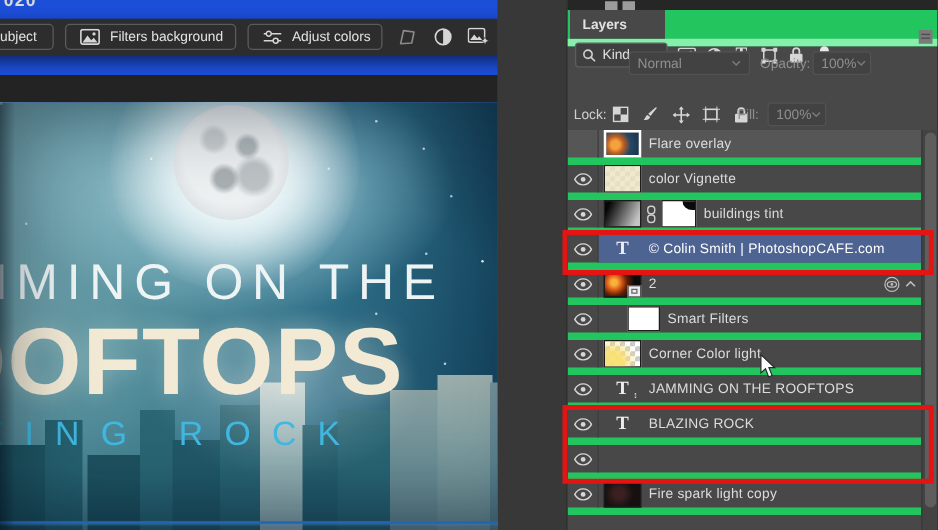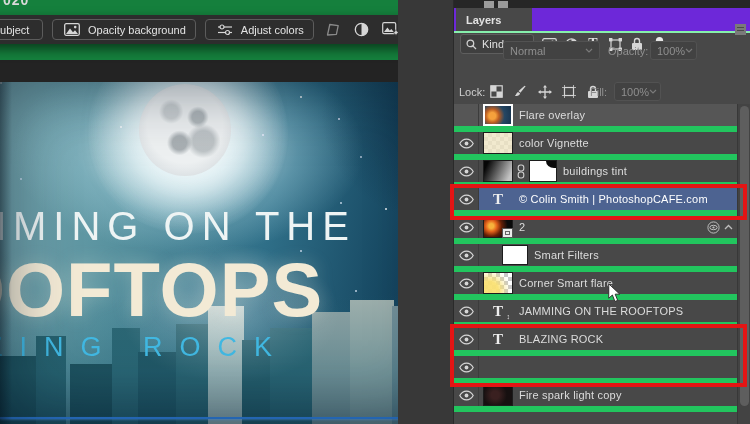--- a/index.html
+++ b/index.html
@@ -1,20 +1,20 @@
 <!DOCTYPE html>
 <html><head>
 <meta charset="utf-8">
 <style>
   html,body{margin:0;padding:0;background:#1e1e1e;}
   .stage{position:relative;width:750px;height:424px;overflow:hidden;background:#383838;
          font-family:"Liberation Sans",sans-serif;-webkit-font-smoothing:antialiased;}
 
   
-  .left-area{position:absolute;left:0;top:0;width:398px;height:424px;background:#15803d;overflow:hidden;}
+  .left-area{position:absolute;left:0;top:0;width:398px;height:424px;background:#1d4ed8;overflow:hidden;}
   .partial-top{position:absolute;left:3px;top:-8px;font-size:14px;font-weight:bold;color:#d9d9d9;letter-spacing:1px;}
   .pasteboard{position:absolute;left:0;top:60px;width:453px;height:22px;background:#232323;}
   .rgap{position:absolute;left:446px;top:82px;width:7px;height:342px;background:#262626;}
 
   
   .taskbar{position:absolute;left:-30px;top:15px;height:29px;background:#2d2d2d;border-radius:8px;
            display:flex;align-items:center;gap:9px;padding:0 11px;box-shadow:0 5px 12px rgba(0,0,0,.55);z-index:10;}
   .tb-btn{height:21px;border:1px solid #5c5c5c;border-radius:4px;background:transparent;color:#e3e3e3;
           font-size:11px;font-family:"Liberation Sans",sans-serif;display:flex;align-items:center;gap:6px;padding:0 9px;white-space:nowrap;}
   .tb-btn.cut{width:62px;justify-content:center;}
@@ -71,21 +71,21 @@
   .vignette{position:absolute;inset:0;z-index:6;pointer-events:none;
             box-shadow:inset 0 0 70px rgba(0,18,35,.55);
             background:radial-gradient(ellipse 40% 45% at 100% 10%, rgba(5,25,45,.5), transparent 70%);}
 
   
   .panel{position:absolute;left:453px;top:0;width:297px;height:424px;background:#484848;color:#dcdcdc;
          font-size:11px;border-left:1px solid #2a2a2a;overflow:hidden;}
   .dock{position:absolute;left:0;top:0;width:100%;height:8px;background:#262626;}
   .dock b{position:absolute;top:1px;width:10px;height:7px;background:#9b9b9b;}
   .dock b.s1{left:30px;} .dock b.s2{left:44px;}
-  .tabwell{position:absolute;left:0;top:8px;width:100%;height:23px;background:#6d28d9;border-bottom:2px solid #86efac;}
+  .tabwell{position:absolute;left:0;top:8px;width:100%;height:23px;background:#22c55e;border-bottom:6px solid #86efac;}
   .tab{position:absolute;left:2px;top:0;width:76px;height:23px;background:#484848;display:flex;align-items:center;
        padding-left:10px;font-weight:bold;color:#e2e2e2;box-sizing:border-box;}
   .panel-menu{position:absolute;right:5px;top:24px;width:11px;height:11px;background:#7a7a7a;
               background-image:linear-gradient(#4a4a4a 0 0),linear-gradient(#4a4a4a 0 0);background-size:7px 1px;
               background-position:2px 3px,2px 6px;background-repeat:no-repeat;}
   .filter-row{position:absolute;left:0;top:33px;width:100%;height:22px;display:flex;align-items:center;}
   .kind-select{margin-left:6px;width:74px;height:20px;background:#3f3f3f;border:1px solid #5e5e5e;border-radius:3px;
                display:flex;align-items:center;gap:5px;padding:0 5px;box-sizing:border-box;color:#e0e0e0;}
   .kind-select .grow{flex:1;}
   .fi{display:flex;align-items:center;justify-content:center;width:22px;height:20px;}
@@ -194,21 +194,21 @@
         <span>subject</span>
       </button>
       <button class="tb-btn">
         <span class="tbi">
             <svg width="16" height="13" viewBox="0 0 16 13">
               <rect x=".7" y=".7" width="14.6" height="11.6" rx="1.5" fill="none" stroke="#d6d6d6" stroke-width="1.3"></rect>
               <circle cx="11.2" cy="4.1" r="1.3" fill="#d6d6d6"></circle>
               <path d="M2 11 L6 5.4 9 9.2 11 7.2 14 11z" fill="#d6d6d6"></path>
             </svg>
           </span>
-        <span>Opacity background</span>
+        <span>Filters background</span>
       </button>
       <button class="tb-btn">
         <span class="tbi">
             <svg width="16" height="13" viewBox="0 0 16 13">
               <line x1="1" y1="4" x2="15" y2="4" stroke="#d6d6d6" stroke-width="1.2"></line>
               <circle cx="5" cy="4" r="2" fill="#2d2d2d" stroke="#d6d6d6" stroke-width="1.2"></circle>
               <line x1="1" y1="9.5" x2="15" y2="9.5" stroke="#d6d6d6" stroke-width="1.2"></line>
               <circle cx="10.5" cy="9.5" r="2" fill="#2d2d2d" stroke="#d6d6d6" stroke-width="1.2"></circle>
             </svg>
           </span>
@@ -477,21 +477,21 @@
           <div class="eye-cell">
             <span>
               <svg width="15" height="11" viewBox="0 0 16 12">
                 <path d="M8 1.2C4.6 1.2 2 3.6.7 6 2 8.4 4.6 10.8 8 10.8s6-2.4 7.3-4.8C14 3.6 11.4 1.2 8 1.2z" fill="none" stroke="#d6d6d6" stroke-width="1.3"></path>
                 <circle cx="8" cy="6" r="2.1" fill="#d6d6d6"></circle>
               </svg>
             </span>
           </div>
           <div class="row-body">
             <div class="thumb thumb-checker-yellow checker"></div>
-            <span class="lname">Corner Smart flare</span>
+            <span class="lname">Corner Color light</span>
           </div>
         </div>
         <div class="layer-row">
           <div class="eye-cell">
             <span>
               <svg width="15" height="11" viewBox="0 0 16 12">
                 <path d="M8 1.2C4.6 1.2 2 3.6.7 6 2 8.4 4.6 10.8 8 10.8s6-2.4 7.3-4.8C14 3.6 11.4 1.2 8 1.2z" fill="none" stroke="#d6d6d6" stroke-width="1.3"></path>
                 <circle cx="8" cy="6" r="2.1" fill="#d6d6d6"></circle>
               </svg>
             </span>

